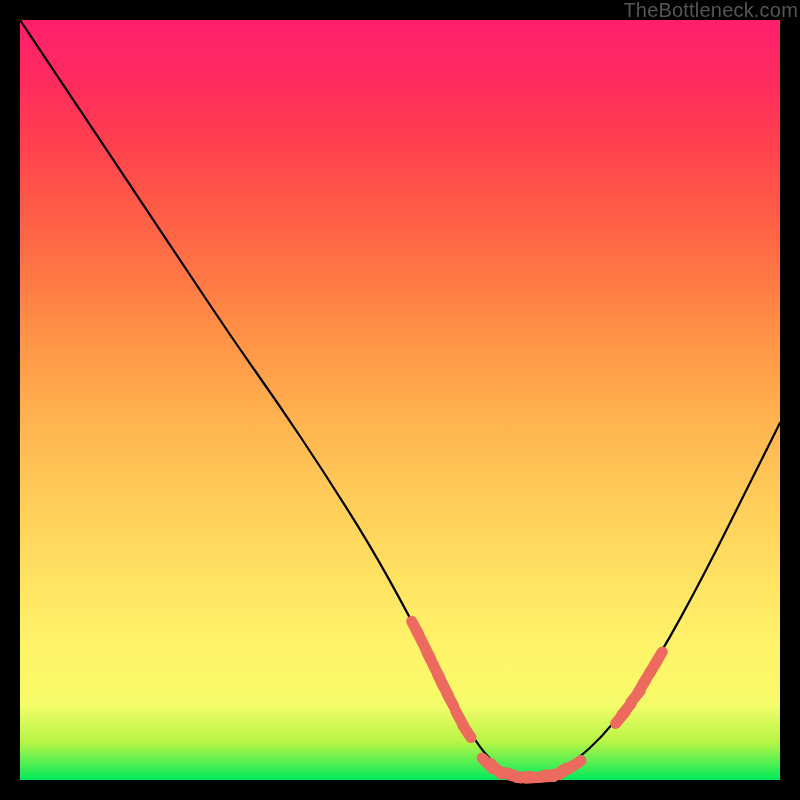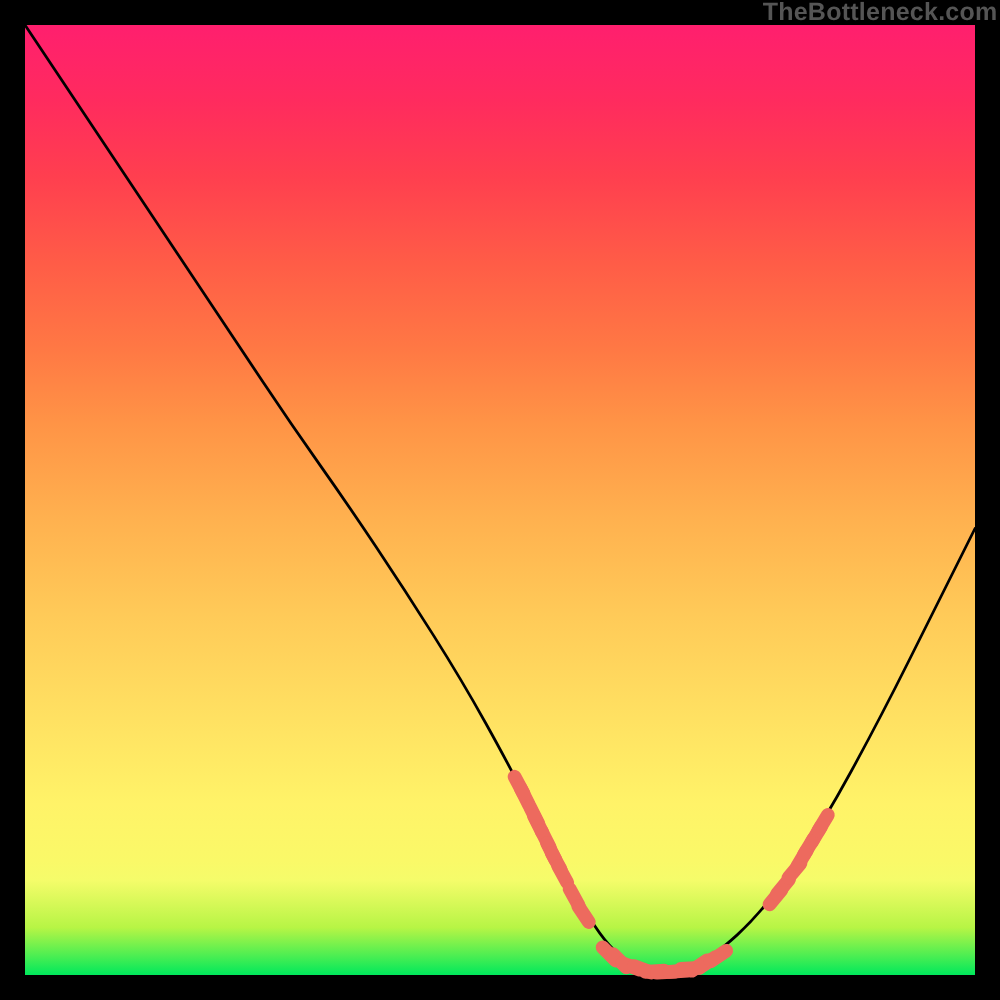--- a/index.html
+++ b/index.html
@@ -44,21 +44,21 @@
       #ff2b5e 92%,
       #ff1f6e 100%
     );
   }
   .watermark {
     position: absolute;
     top: -1px;
     right: 2px;
     color: #555;
     font-size: 20px;
-    font-weight: 700;
+    font-weight: 400;
     letter-spacing: 0.2px;
     user-select: none;
   }
   svg.curve-layer {
     position: absolute;
     left: 0;
     top: 0;
     width: 760px;
     height: 760px;
     overflow: visible;

